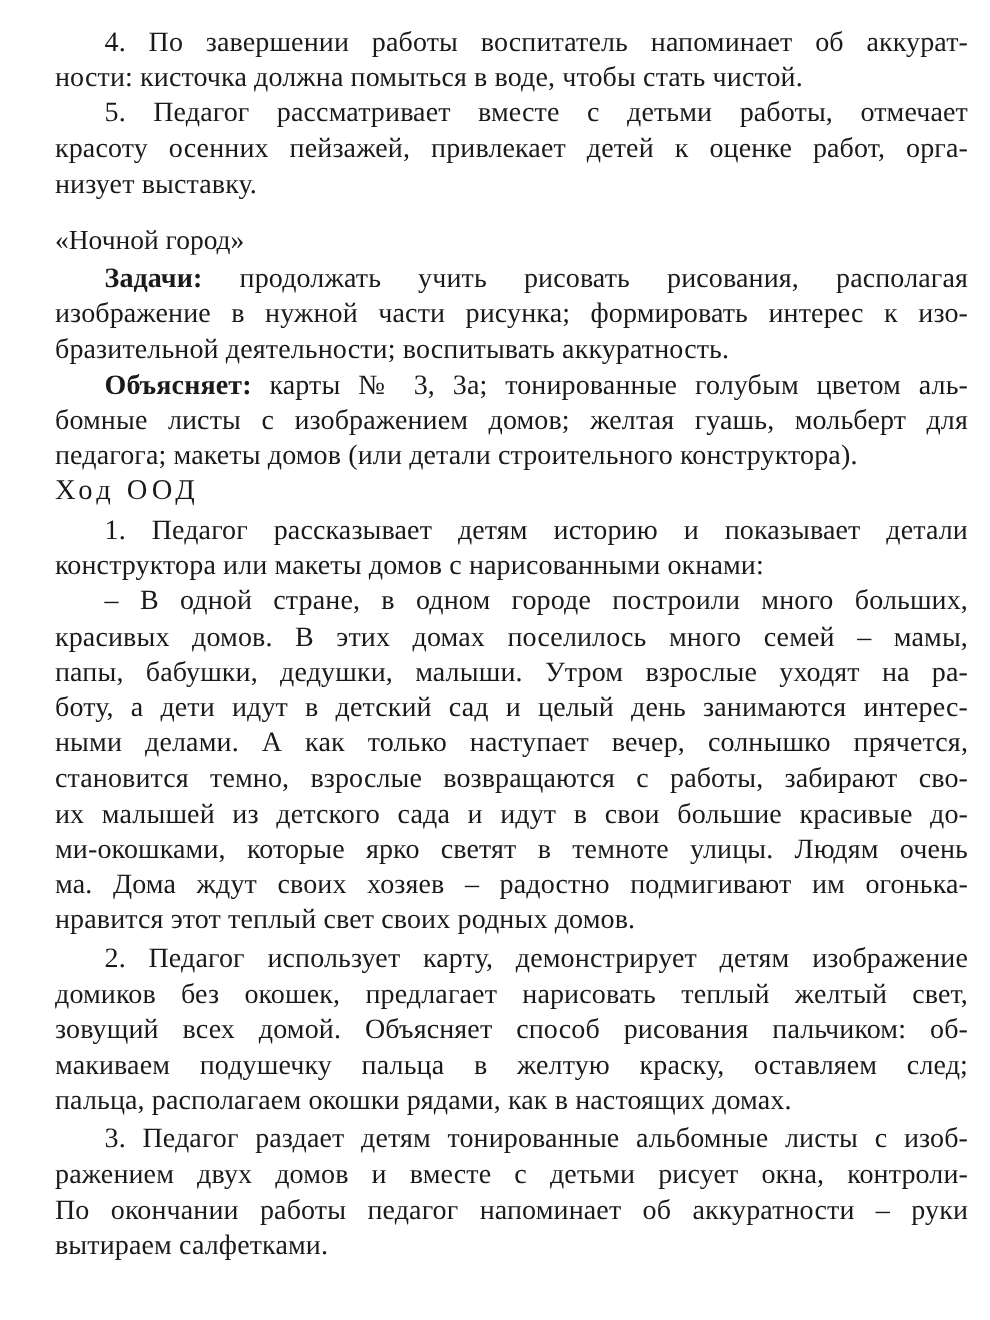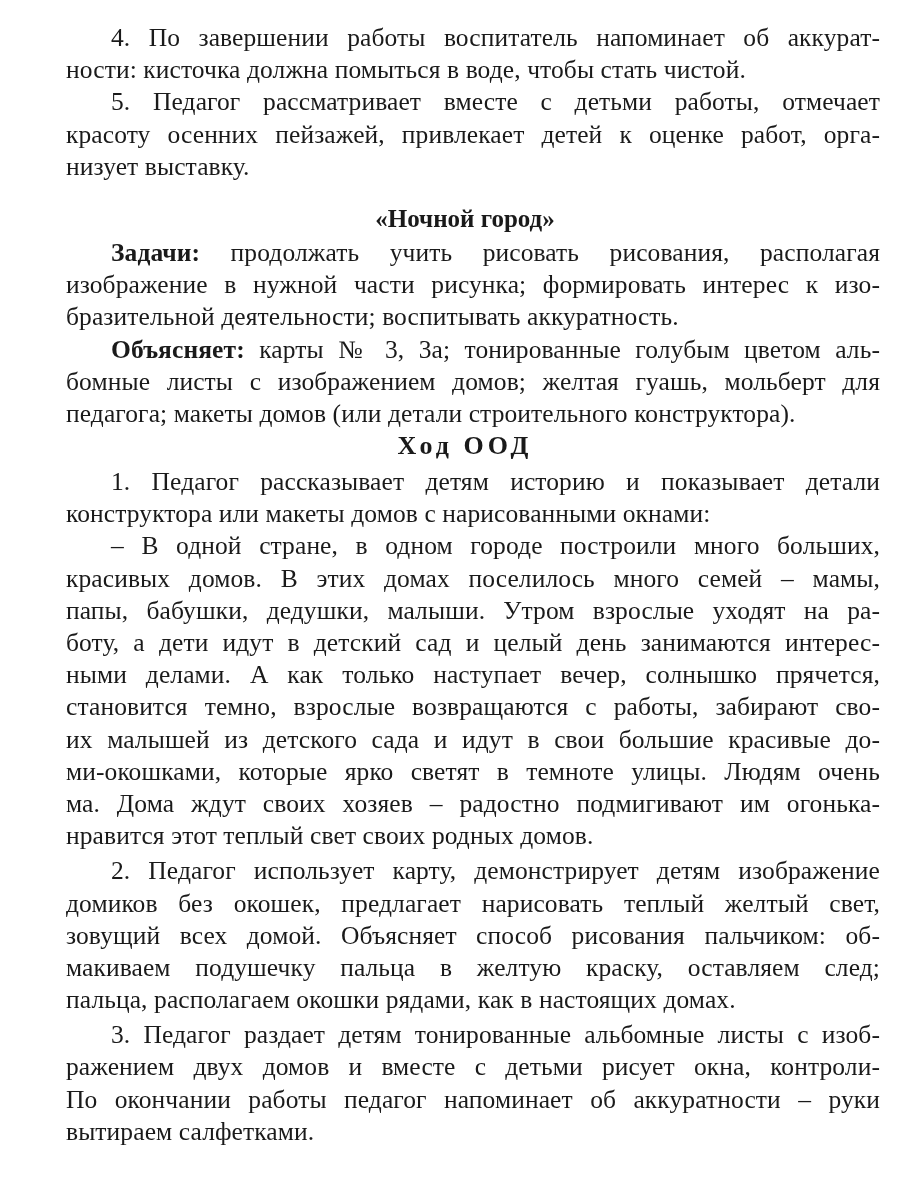--- a/index.html
+++ b/index.html
@@ -6,27 +6,26 @@
   body {
     width: 900px; height: 1200px; background: #ffffff; overflow: hidden;
     font-family: "Liberation Serif", "DejaVu Serif", serif; color: #1a1a1a;
   }
   .page { position: relative; width: 900px; height: 1200px; }
   .content { position: absolute; left: 50px; top: 22px; width: 830px; }
   .line {
     font-size: 25.5px; line-height: 32.2px; height: 32.2px;
     white-space: nowrap; text-align: justify; text-align-last: justify;
     letter-spacing: 0.1px;
-    margin-left: 16px;
   }
   .line.last { text-align-last: left; }
   .line.indent { padding-left: 45px; }
   .heading {
-    font-size: 25px; line-height: 32px; height: 34px; font-weight: bold;
-    text-align: center; margin-top: 20px;
+    font-size: 25px; line-height: 32px; height: 34px; font-weight: normal;
+    text-align: left; margin-top: 20px;
   }
   .heading.spaced { letter-spacing: 4px; margin-top: 0; height: 36px; font-size: 26px; }
   b.label { font-weight: bold; }
   .gap { height: 3px; }
   .page-number {
     position: absolute; left: 0; width: 780px; top: 1225px; text-align: center;
     font-size: 29px;
   }
 </style>
 </head>

